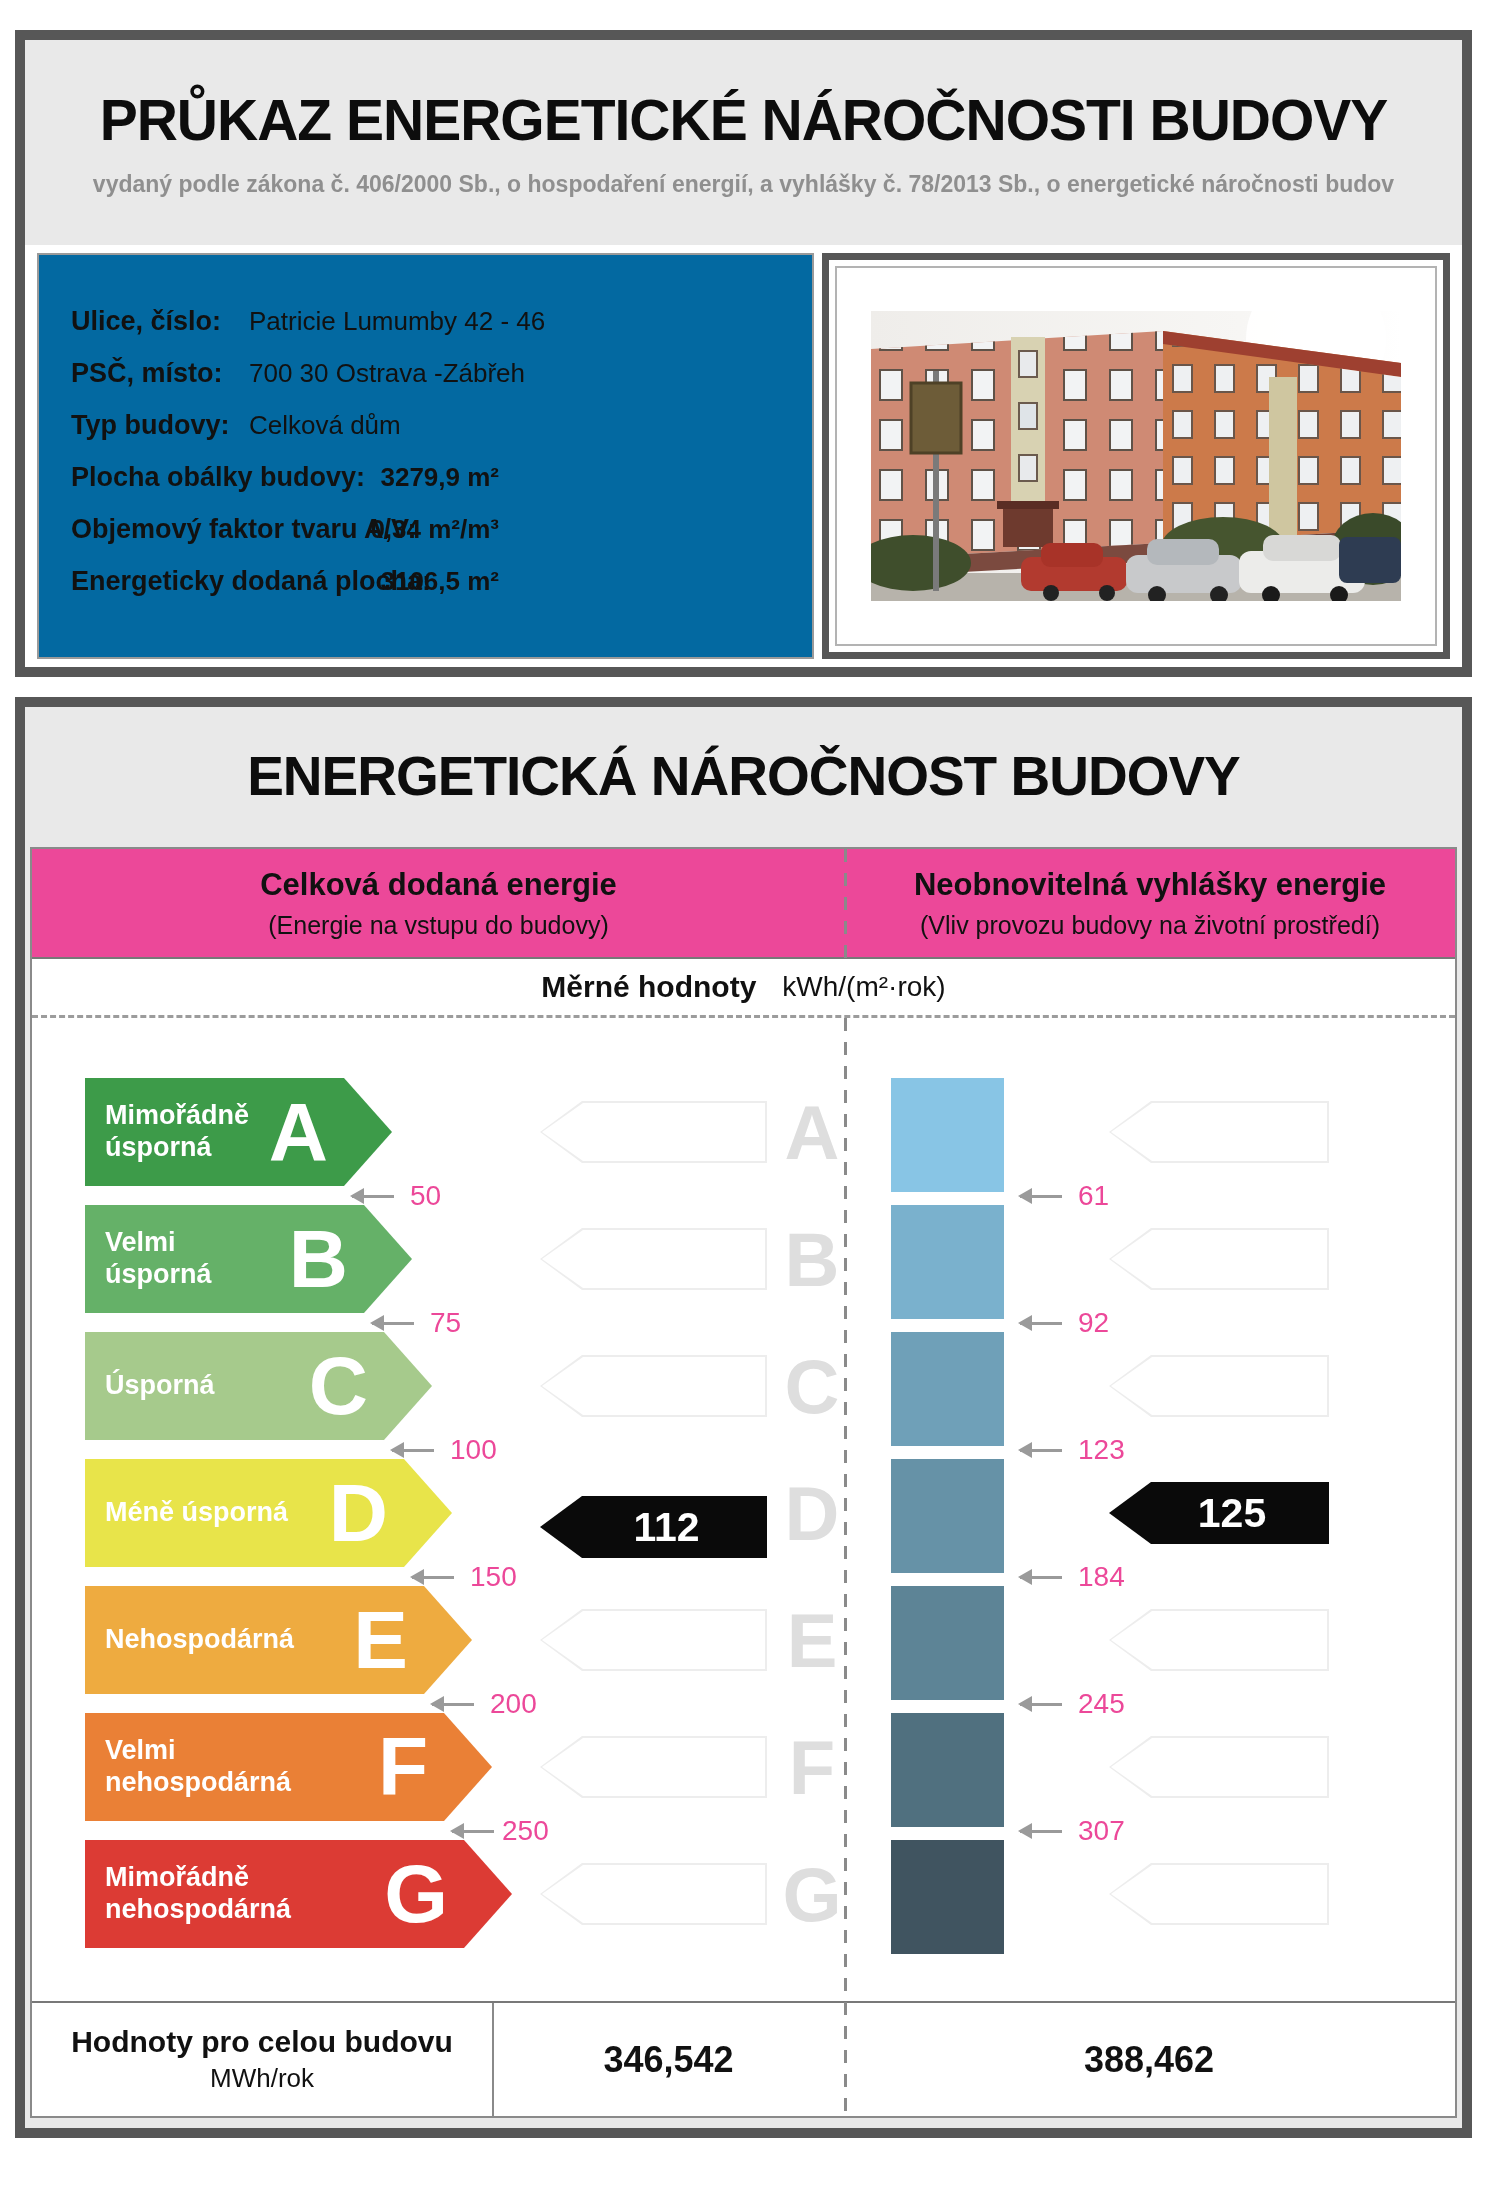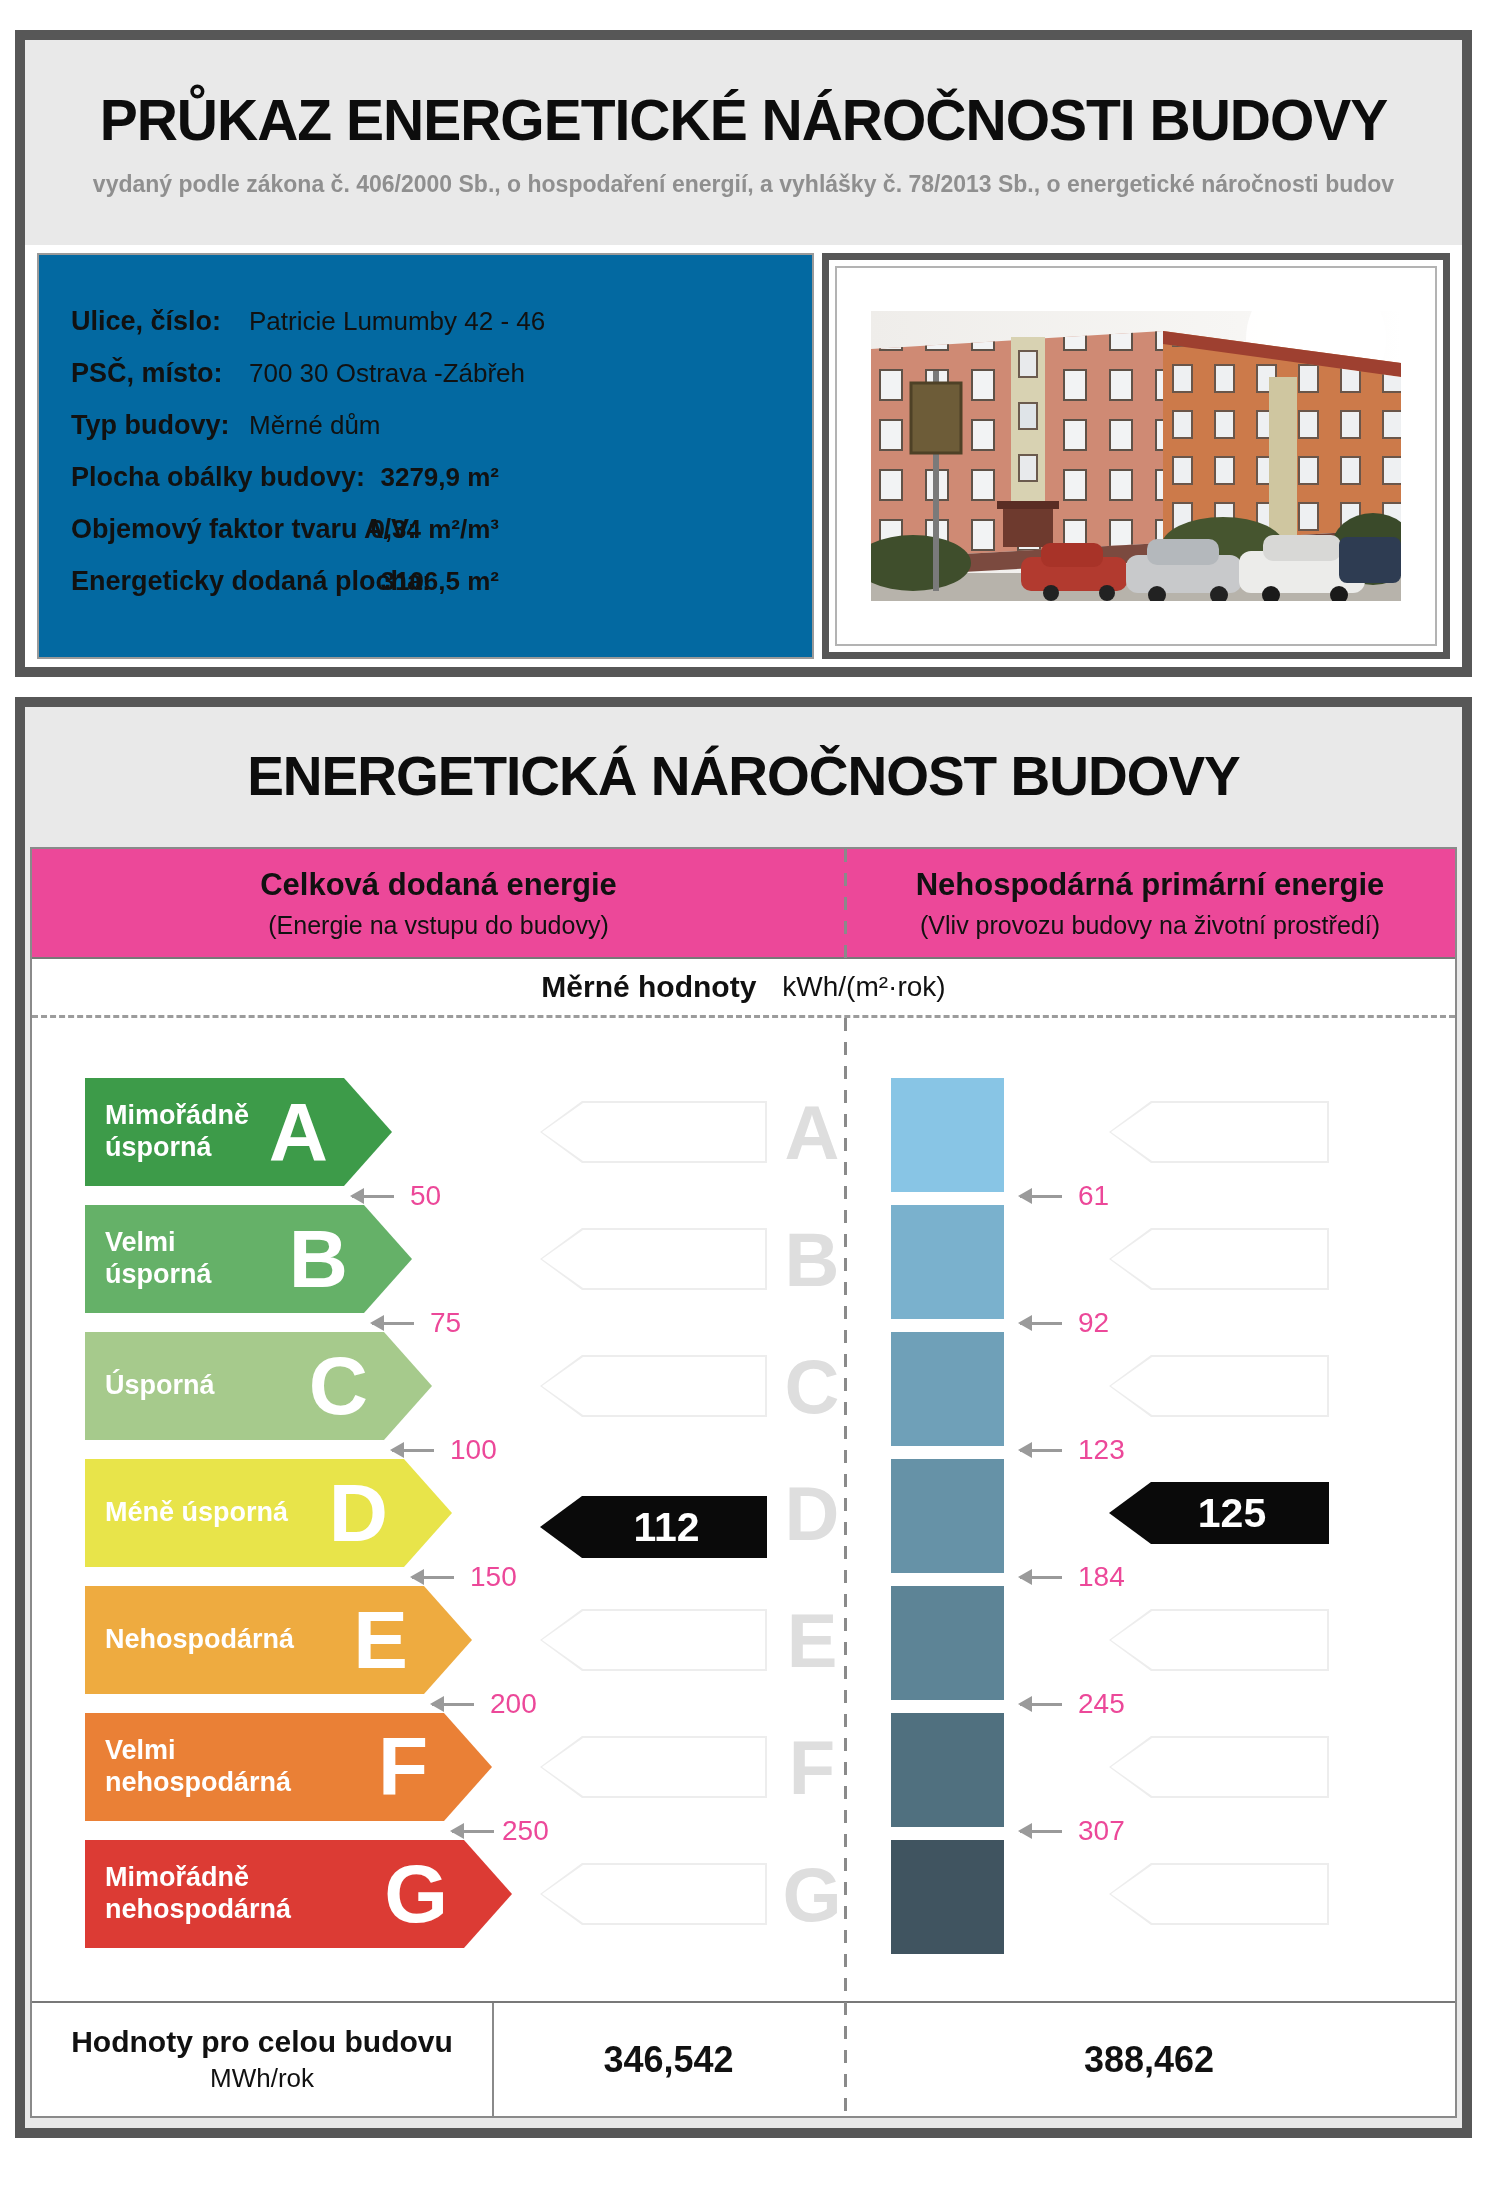--- a/index.html
+++ b/index.html
@@ -98,21 +98,21 @@
       <div class="info-row f">
         <span class="info-label">Ulice, číslo:</span>
         <span class="info-value">Patricie Lumumby 42 - 46</span>
       </div>
       <div class="info-row f">
         <span class="info-label">PSČ, místo:</span>
         <span class="info-value">700 30  Ostrava -Zábřeh</span>
       </div>
       <div class="info-row f">
         <span class="info-label">Typ budovy:</span>
-        <span class="info-value">Měrné dům</span>
+        <span class="info-value">Celková dům</span>
       </div>
       <div class="info-row m">
         <span class="info-label">Plocha obálky budovy:</span>
         <span class="info-value">3279,9 m²</span>
       </div>
       <div class="info-row m">
         <span class="info-label">Objemový faktor tvaru A/V:</span>
         <span class="info-value">0,34 m²/m³</span>
       </div>
       <div class="info-row m">
@@ -188,21 +188,21 @@
 <section class="panel panel2">
   <div class="p2-title">ENERGETICKÁ NÁROČNOST BUDOVY</div>
   <div class="content-box">
 
     <div class="col-header">
       <div class="col-h left">
         <div class="col-h-title">Celková dodaná energie</div>
         <div class="col-h-sub">(Energie na vstupu do budovy)</div>
       </div>
       <div class="col-h right">
-        <div class="col-h-title">Nehospodárná primární energie</div>
+        <div class="col-h-title">Neobnovitelná vyhlášky energie</div>
         <div class="col-h-sub">(Vliv provozu budovy na životní prostředí)</div>
       </div>
     </div>
 
     <div class="units-row">
       <span class="units-label">Měrné hodnoty</span>
       <span class="units-unit">kWh/(m²·rok)</span>
     </div>
 
     <div class="chart">

